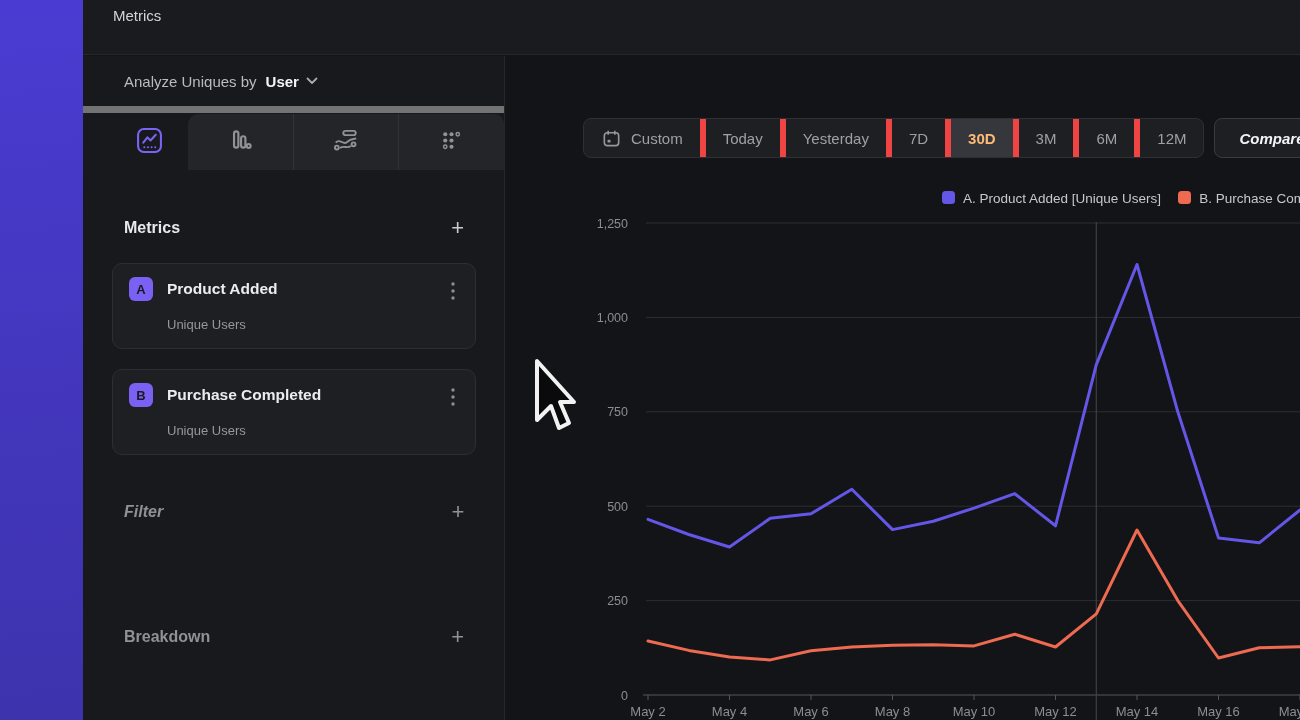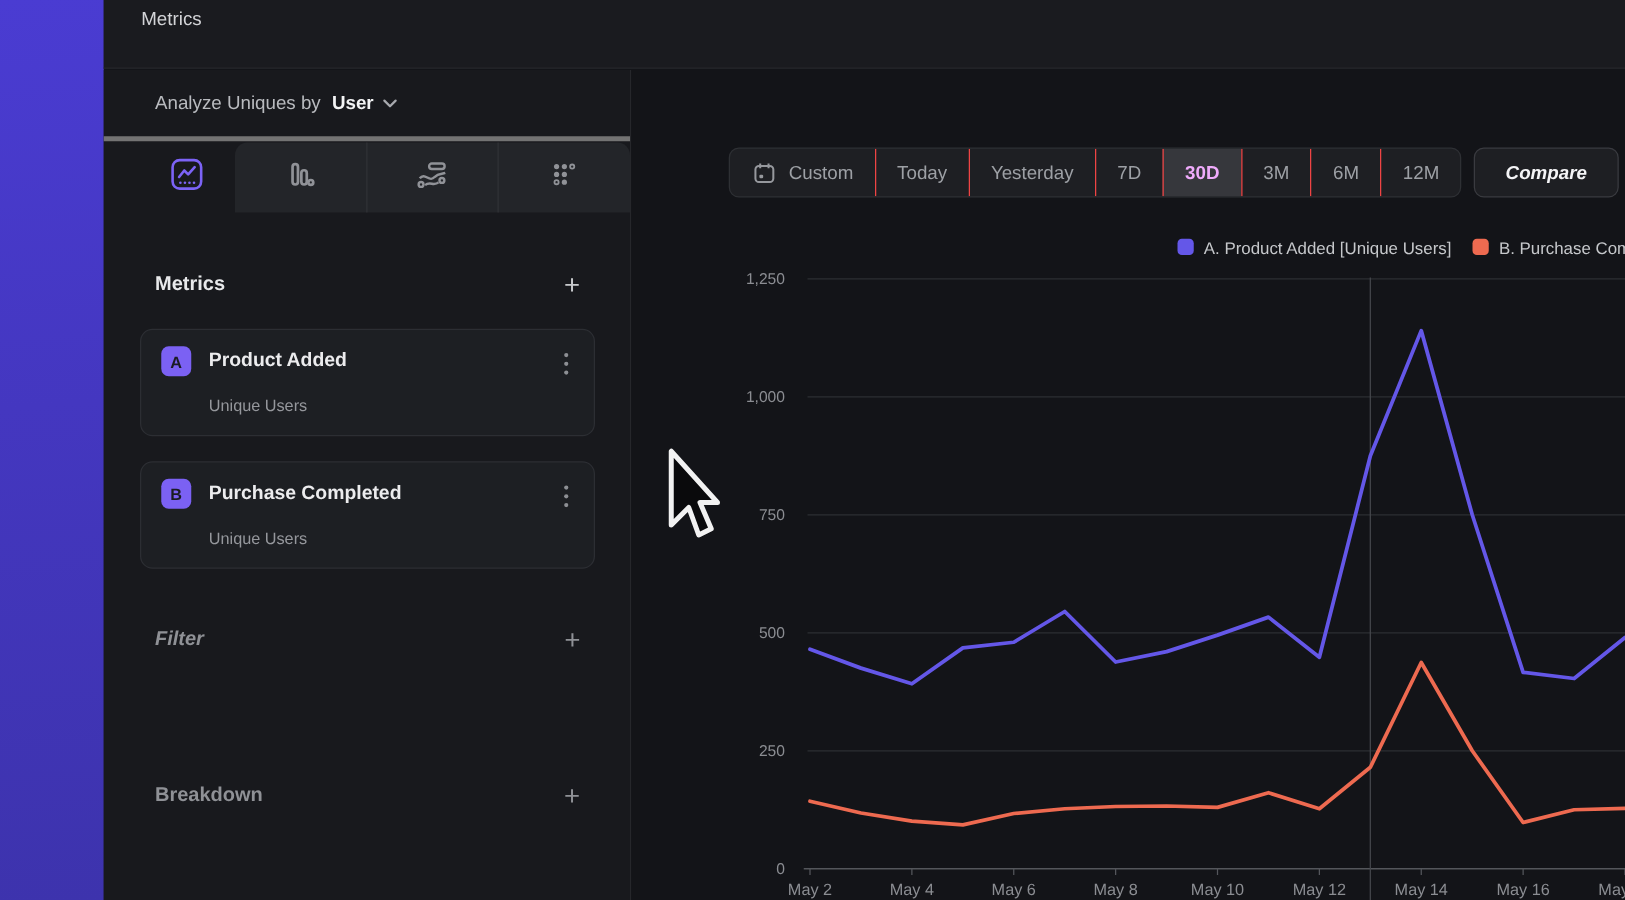--- a/index.html
+++ b/index.html
@@ -12,21 +12,21 @@
   .accent-strip{position:absolute;left:0;top:0;width:83px;height:720px;
     background:linear-gradient(175deg,#4a3cd2 0%,#4437c0 45%,#3d33ad 100%);}
   .topbar{position:absolute;left:83px;top:0;width:1217px;height:55px;
     background:#1a1b1f;border-bottom:1px solid #26272b;box-sizing:border-box;}
   .doc-title{position:absolute;left:30px;top:7px;font-size:15px;font-weight:500;color:#d3d4d7;}
 
   
   .sidebar{position:absolute;left:83px;top:56px;width:421px;height:664px;
     background:#18191d;border-right:1px solid #26272b;}
   .analyze-row{position:absolute;left:0;top:0;width:100%;height:57px;
-    border-bottom:4px solid #737373;box-sizing:border-box;
+    border-bottom:7px solid #737373;box-sizing:border-box;
     display:flex;align-items:center;padding-left:41px;font-size:15px;}
   .analyze-prefix{color:#b9bbbf;}
   .analyze-value{color:#f3f4f5;font-weight:700;margin-left:9px;}
   .analyze-chevron{margin-left:7px;display:inline-flex;}
   .tabbar{position:absolute;left:0;top:58px;width:100%;height:56px;}
   .tab-selected{position:absolute;left:27px;top:0;width:78px;height:56px;
     display:flex;align-items:center;justify-content:center;cursor:pointer;}
   .tab-rest{position:absolute;left:105px;top:0;right:0;height:56px;
     background:#232529;border-radius:10px 10px 0 0;display:flex;}
   .tab-cell{flex:1;display:flex;align-items:center;justify-content:center;cursor:pointer;}
@@ -51,22 +51,22 @@
 
   
   .main{position:absolute;left:505px;top:56px;width:795px;height:664px;
     background:#131418;overflow:hidden;}
   .toolbar{position:absolute;left:78px;top:62px;display:flex;align-items:stretch;height:40px;}
   .range-group{display:flex;border:1px solid #2e3034;background:#1e1f23;
     border-radius:8px;overflow:hidden;}
   .range-btn{display:flex;align-items:center;padding:0 17px;font-size:15px;color:#9da0a5;
     background:transparent;border:none;cursor:pointer;white-space:nowrap;
     font-family:inherit;justify-content:flex-end;}
-  .range-btn + .range-btn{border-left:1px solid #ef4444;}
-  .range-btn.selected{background:#36373c;color:#f0abfc;font-weight:700;}
+  .range-btn + .range-btn{border-left:6px solid #ef4444;}
+  .range-btn.selected{background:#36373c;color:#fdba74;font-weight:700;}
   .range-btn .cal{display:inline-flex;margin-right:9px;}
   .compare-btn{margin-left:10px;padding:0 24px;font-size:15px;font-weight:700;color:#f4f4f6;
     background:#1e1f23;border:1px solid #3a3b40;border-radius:8px;cursor:pointer;
     font-family:inherit;white-space:nowrap;font-style:italic;}
   .legend{position:absolute;left:437px;top:135px;display:flex;gap:17px;
     white-space:nowrap;font-size:13.5px;color:#c6c8cb;align-items:center;}
   .legend-item{display:flex;}
   .swatch{width:13px;height:13px;border-radius:3.5px;margin-right:8px;display:inline-block;}
   #chart-svg{position:absolute;left:0;top:0;}
   #chart-svg text{font-family:"Liberation Sans","DejaVu Sans",sans-serif;}

